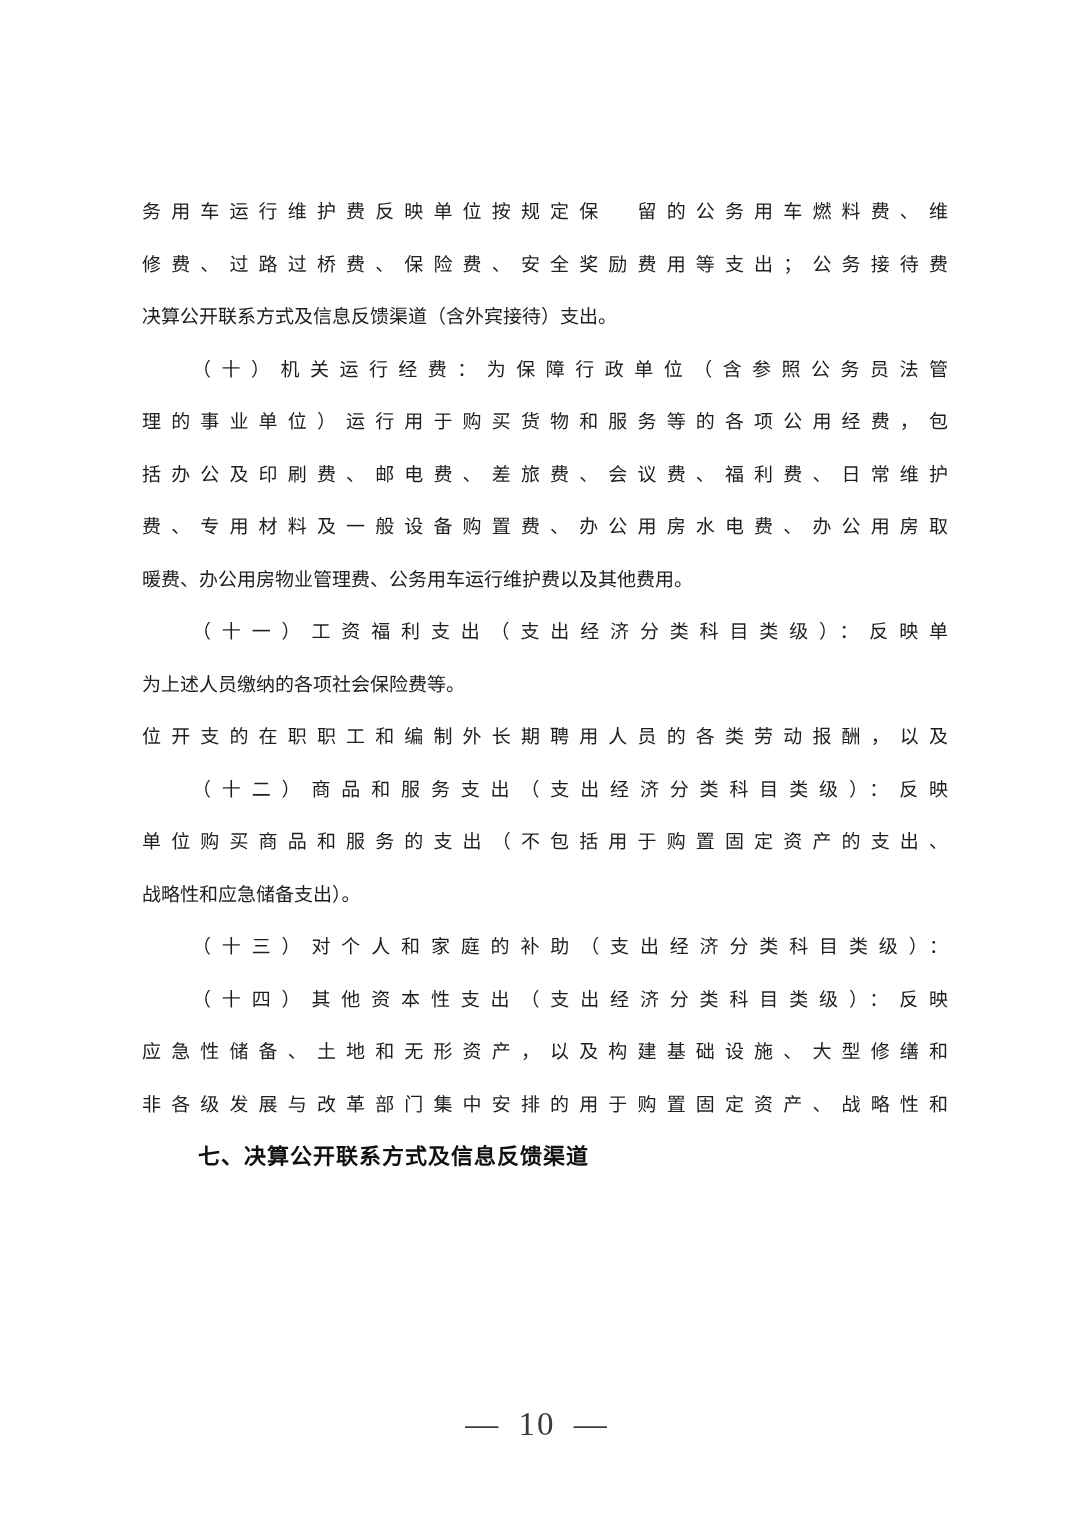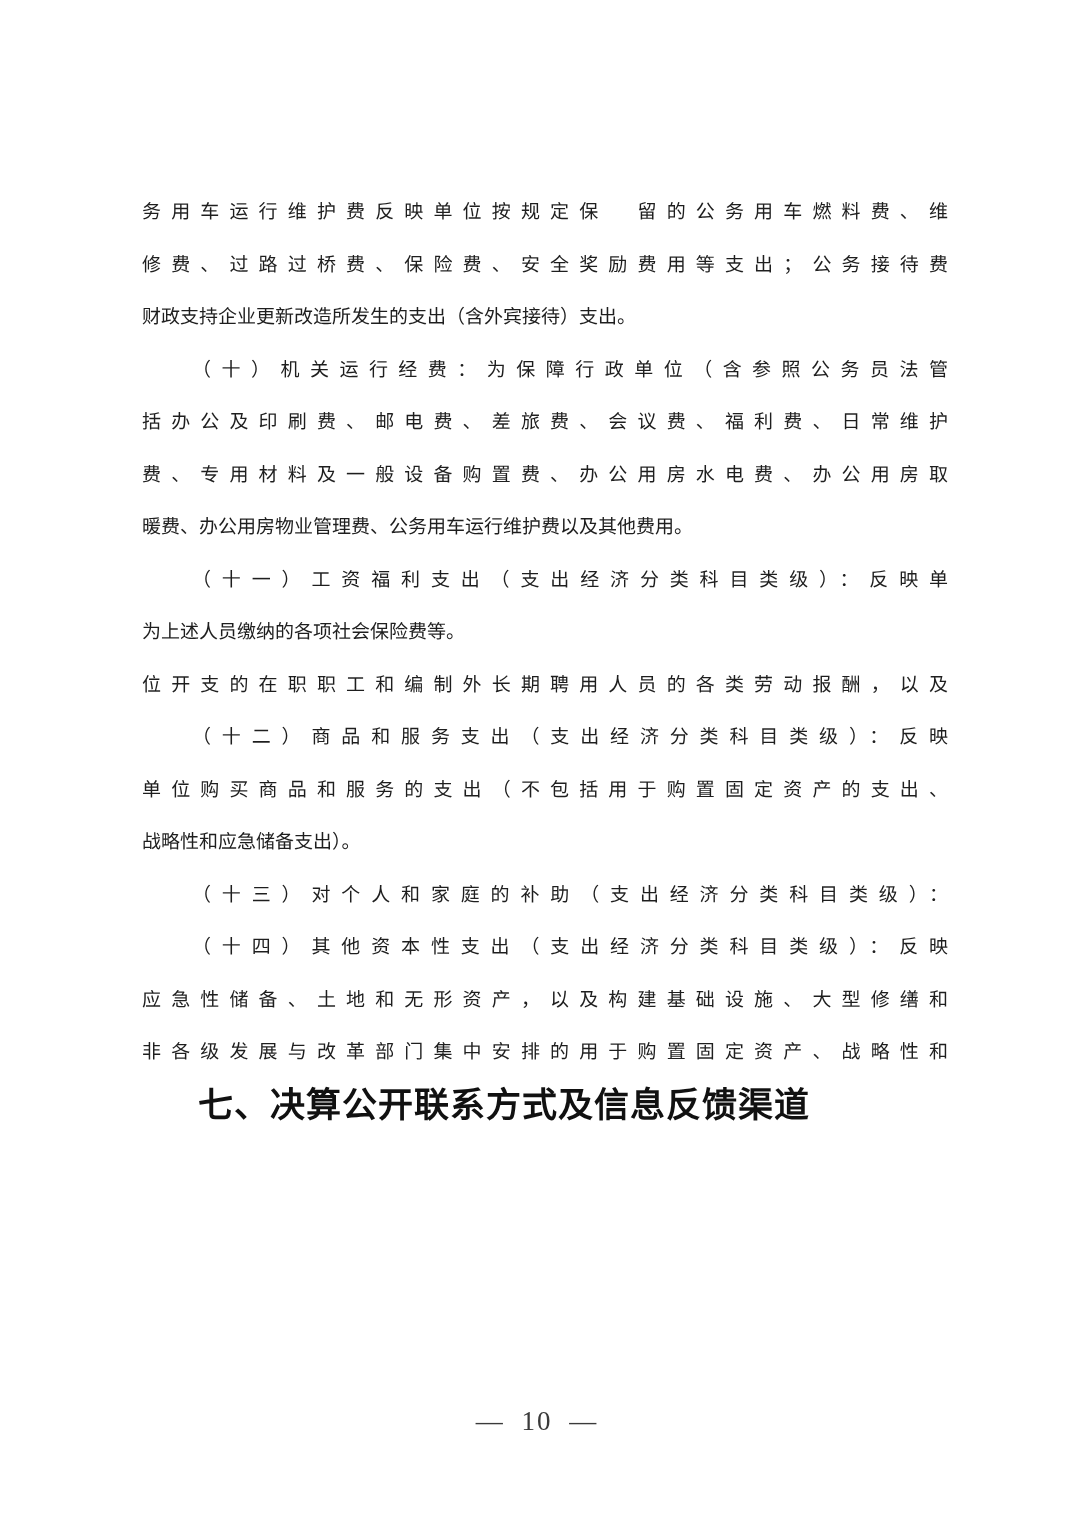--- a/index.html
+++ b/index.html
@@ -32,55 +32,56 @@
     text-align: justify;
     text-align-last: justify;
     overflow: visible;
   }
   .ln.indent { text-indent: 50px; }   
   .ln.last   { text-align-last: left; } 
 
   .heading {
     font-family: "Liberation Sans", "DejaVu Sans", sans-serif;
     font-weight: 700;
-    font-size: 35px;
+    font-size: 22px;
     line-height: 52.5px;
     height: 52.5px;
     text-indent: 56px;
     letter-spacing: 1px;
     color: #111111;
   }
 
   .footer {
     position: absolute;
     left: 0;
     top: 1406px;
     width: 1074px;
     text-align: center;
   }
   .page-number {
     font-family: "Liberation Serif", "DejaVu Serif", serif;
-    font-size: 27px;
+    font-size: 33px;
     color: #3a3a3a;
     letter-spacing: 2px;
     word-spacing: 8px;
   }
 </style>
 </head>
 <body>
 
 <div class="page">
 
   <div class="text-block">
 
     <div class="ln">务用车运行维护费反映单位按规定保　留的公务用车燃料费、维</div>
     <div class="ln">修费、过路过桥费、保险费、安全奖励费用等支出；公务接待费</div>
-    <div class="ln last">财政支持企业更新改造所发生的支出（含外宾接待）支出。</div>
+    <div class="ln last">决算公开联系方式及信息反馈渠道（含外宾接待）支出。</div>
 
     <div class="ln indent">（十）机关运行经费：为保障行政单位（含参照公务员法管</div>
+    <div class="ln">理的事业单位）运行用于购买货物和服务等的各项公用经费，包</div>
     <div class="ln">括办公及印刷费、邮电费、差旅费、会议费、福利费、日常维护</div>
     <div class="ln">费、专用材料及一般设备购置费、办公用房水电费、办公用房取</div>
     <div class="ln last">暖费、办公用房物业管理费、公务用车运行维护费以及其他费用。</div>
 
     <div class="ln indent">（十一）工资福利支出（支出经济分类科目类级）：反映单</div>
     <div class="ln last">为上述人员缴纳的各项社会保险费等。</div>
     <div class="ln">位开支的在职职工和编制外长期聘用人员的各类劳动报酬，以及</div>
 
     <div class="ln indent">（十二）商品和服务支出（支出经济分类科目类级）：反映</div>
     <div class="ln">单位购买商品和服务的支出（不包括用于购置固定资产的支出、</div>

